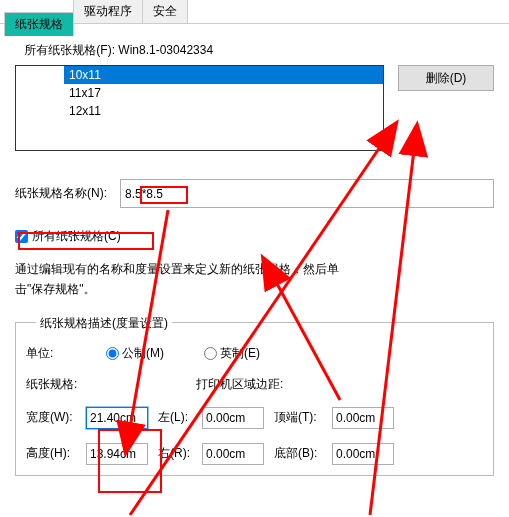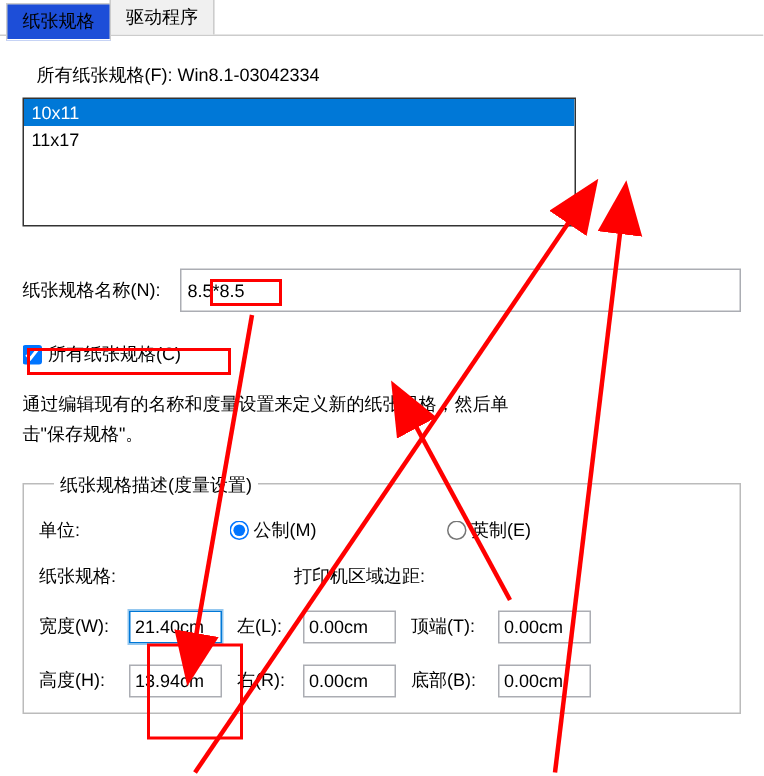--- a/index.html
+++ b/index.html
@@ -1,37 +1,37 @@
 <!DOCTYPE html>
 <html><head>
   <meta charset="utf-8">
   <style>
     * { box-sizing: border-box; margin: 0; padding: 0; }
     body { font-family: "Microsoft YaHei", Tahoma, sans-serif; font-size: 12px; background: #fff; width: 509px; height: 517px; position: relative; overflow: hidden; }
     .tabs { display: flex; border-bottom: 1px solid #ccc; padding: 0 4px; height: 24px; align-items: flex-end; }
     .tab { padding: 3px 10px; border: 1px solid #ccc; border-bottom: none; background: #f0f0f0; margin-right: -1px; cursor: pointer; font-size: 12px; }
-    .tab.active { background: #1d4ed8; border-bottom: 1px solid #fff; position: relative; top: 4px; }
+    .tab.active { background: #14b8a6; border-bottom: 1px solid #fff; position: relative; top: 14px; }
     .content { padding: 10px 15px; }
     .row-top { margin: 8px 0 6px; font-size: 12px; }
     .label1 { display: inline-block; width: 100px; text-align: right; }
     .list-and-btns { display: flex; align-items: flex-start; gap: 14px; }
-    .listbox { flex: 1; border: 1px solid #333; height: 86px; overflow-y: scroll; background: #fff; }
+    .listbox { flex: 1; border: 1px solid #333; height: 86px; overflow-y: scroll; background: #fff; padding-left: 48px; }
     .listitem { padding: 2px 5px; font-size: 12px; cursor: pointer; }
     .listitem.selected { background: #0078d7; color: #fff; }
     .btncol { display: flex; flex-direction: column; gap: 18px; width: 96px; padding-top: 0; }
     .winbtn { height: 26px; border: 1px solid #adadad; background: #e1e1e1; font-size: 12px; cursor: pointer; padding: 0 4px; }
     .name-row { display: flex; align-items: center; margin-top: 28px; }
     .name-row label { width: 105px; }
     .name-row input { flex: 1; height: 29px; border: 1px solid #abadb3; padding: 4px 4px; font-size: 12px; }
     .cb-row { margin-top: 20px; display: flex; align-items: center; }
     .cb-row input { margin-right: 4px; }
     .helptext { margin-top: 14px; line-height: 1.7; width: 340px; }
     .fieldset { border: 1px solid #bbb; margin-top: 22px; padding: 12px 10px 10px; position: relative; }
     .fieldset .legend { position: absolute; top: -8px; left: 20px; background: #fff; padding: 0 4px; font-size: 12px; }
-    .unit-row, .size-rows { display: flex; align-items: flex-start; margin-top: 10px; gap: 47px; }
+    .unit-row, .size-rows { display: flex; align-items: flex-start; margin-top: 10px; }
     .unit-row .ulabel { width: 80px; }
     .radiogrp { display: inline-flex; align-items: center; margin-right: 40px; }
     .radiogrp input { margin-right: 3px; }
     .headers { display: flex; margin-top: 14px; }
     .headers .h1 { width: 170px; margin-left: 0; }
     .size-row { display: flex; align-items: center; margin-top: 14px; }
     .slabel { width: 60px; }
     .sinput { width: 62px; height: 22px; border: 1px solid #abadb3; text-align: left; padding: 0 3px; font-size: 12px; margin-right: 10px; }
     .plabel { width: 44px; text-align: left; }
     .focused { border: 1px solid #0078d7 !important; outline: 1px solid #94c7ef; }
@@ -42,34 +42,37 @@
     ::-webkit-scrollbar-track { background: #f0f0f0; }
     ::-webkit-scrollbar-thumb { background: #c1c1c1; }
     ::-webkit-scrollbar-button { background: #f0f0f0; height: 17px; border: 1px solid #ccc; }
   </style>
 </head>
 <body>
 
 <div class="tabs">
   <div class="tab active">纸张规格</div>
   <div class="tab">驱动程序</div>
+  <div class="tab">安全</div>
 </div>
 
 <div class="content">
   <div class="row-top">
     <span class="label1">所有纸张规格(F):</span>
     <span>Win8.1-03042334</span>
   </div>
 
   <div class="list-and-btns">
     <div class="listbox">
       <div class="listitem selected">10x11</div>
       <div class="listitem">11x17</div>
+      <div class="listitem">12x11</div>
     </div>
     <div class="btncol">
+      <button class="winbtn">删除(D)</button>
     </div>
   </div>
 
   <div class="name-row">
     <label>纸张规格名称(N):</label>
     <input type="text" value="8.5*8.5" style="">
   </div>
 
   <div class="cb-row">
     <input type="checkbox" checked="" style="">

